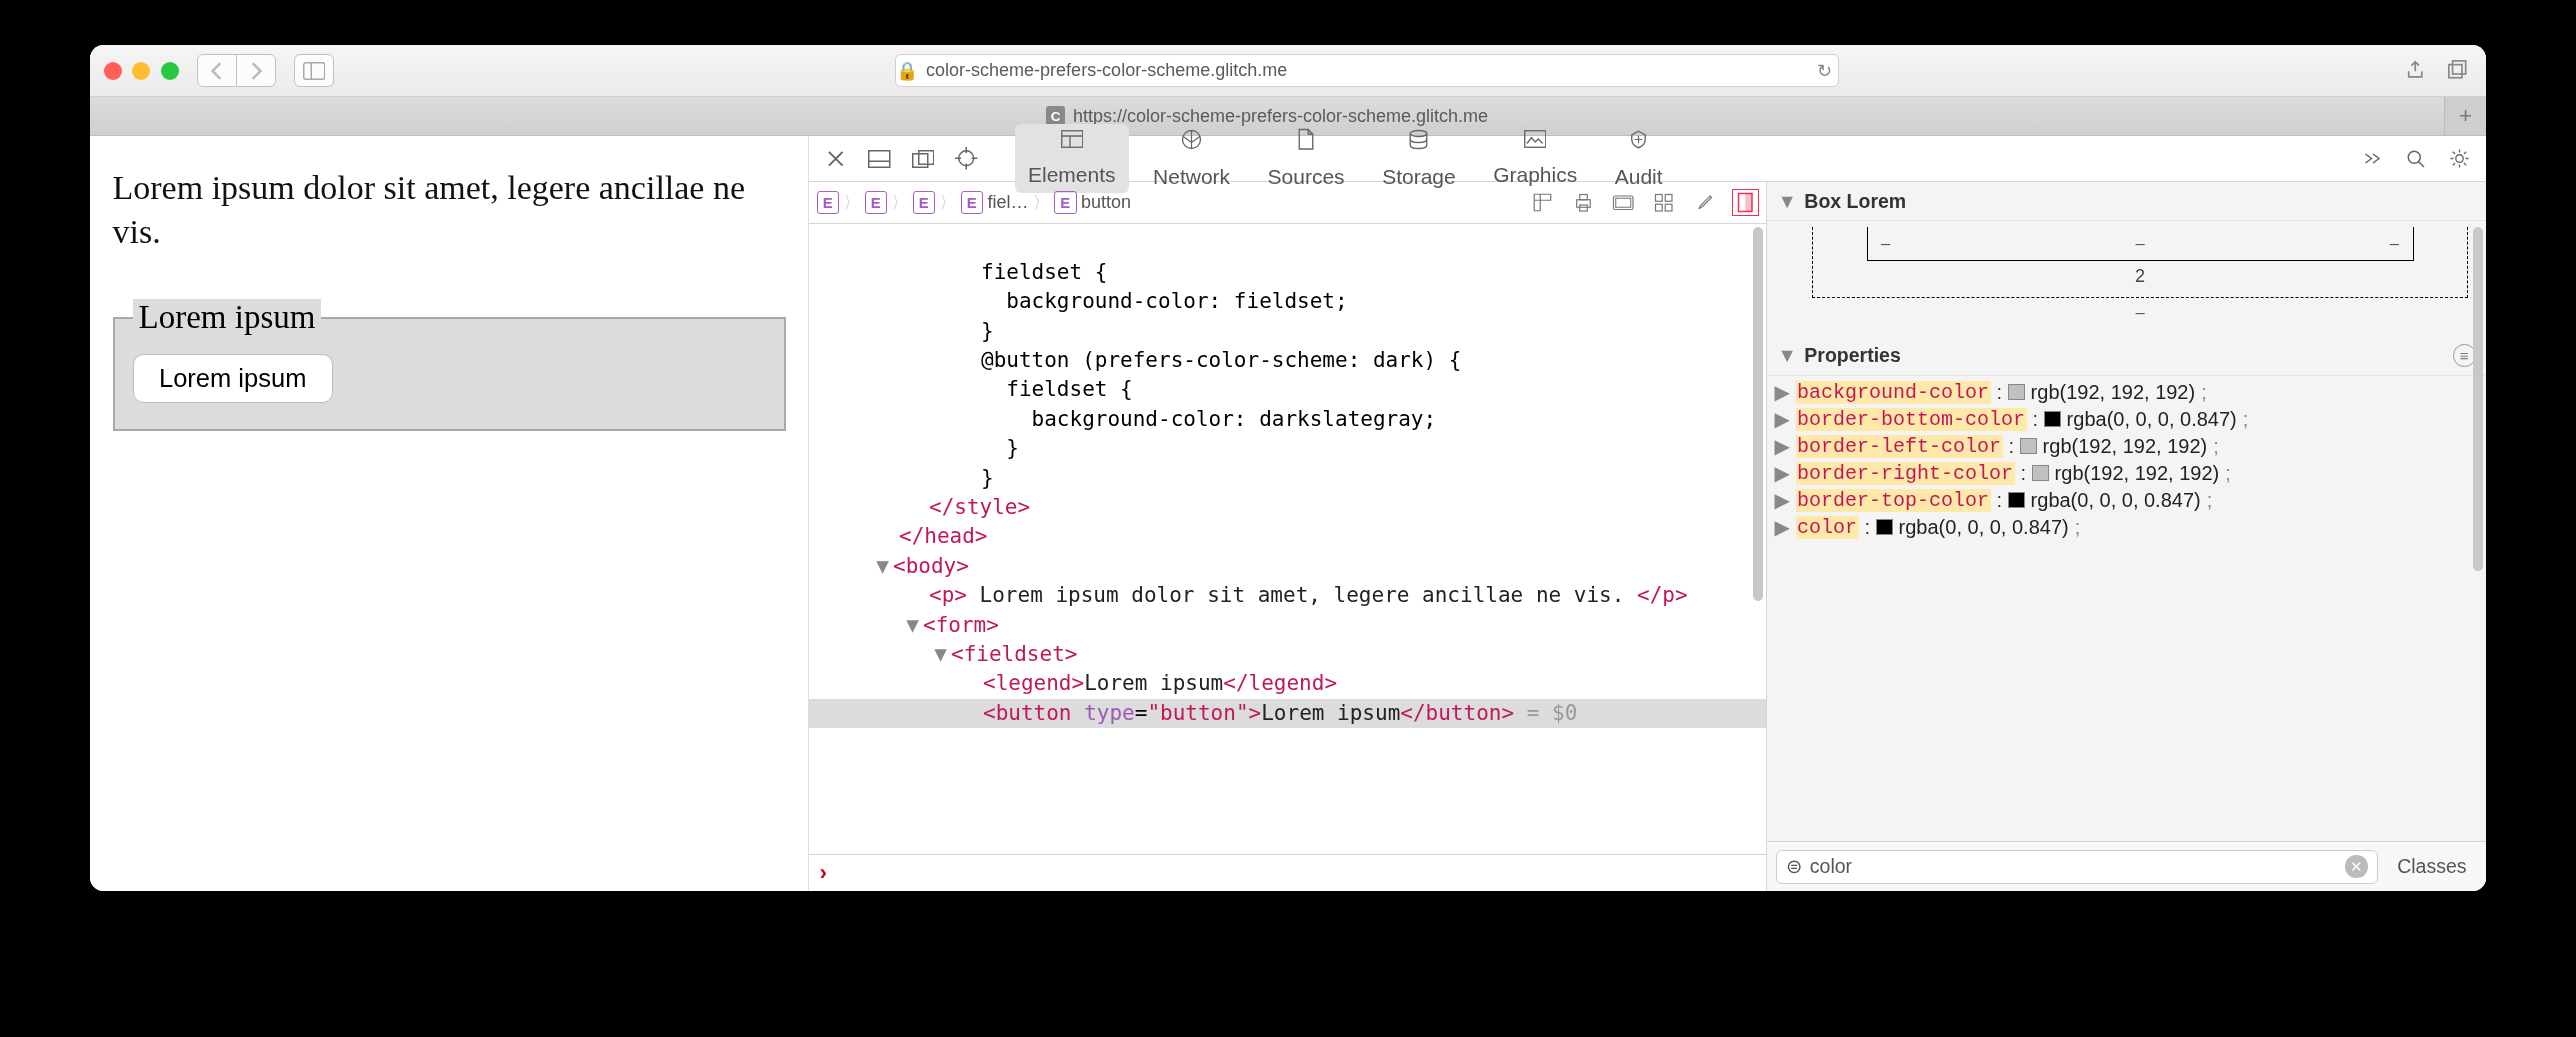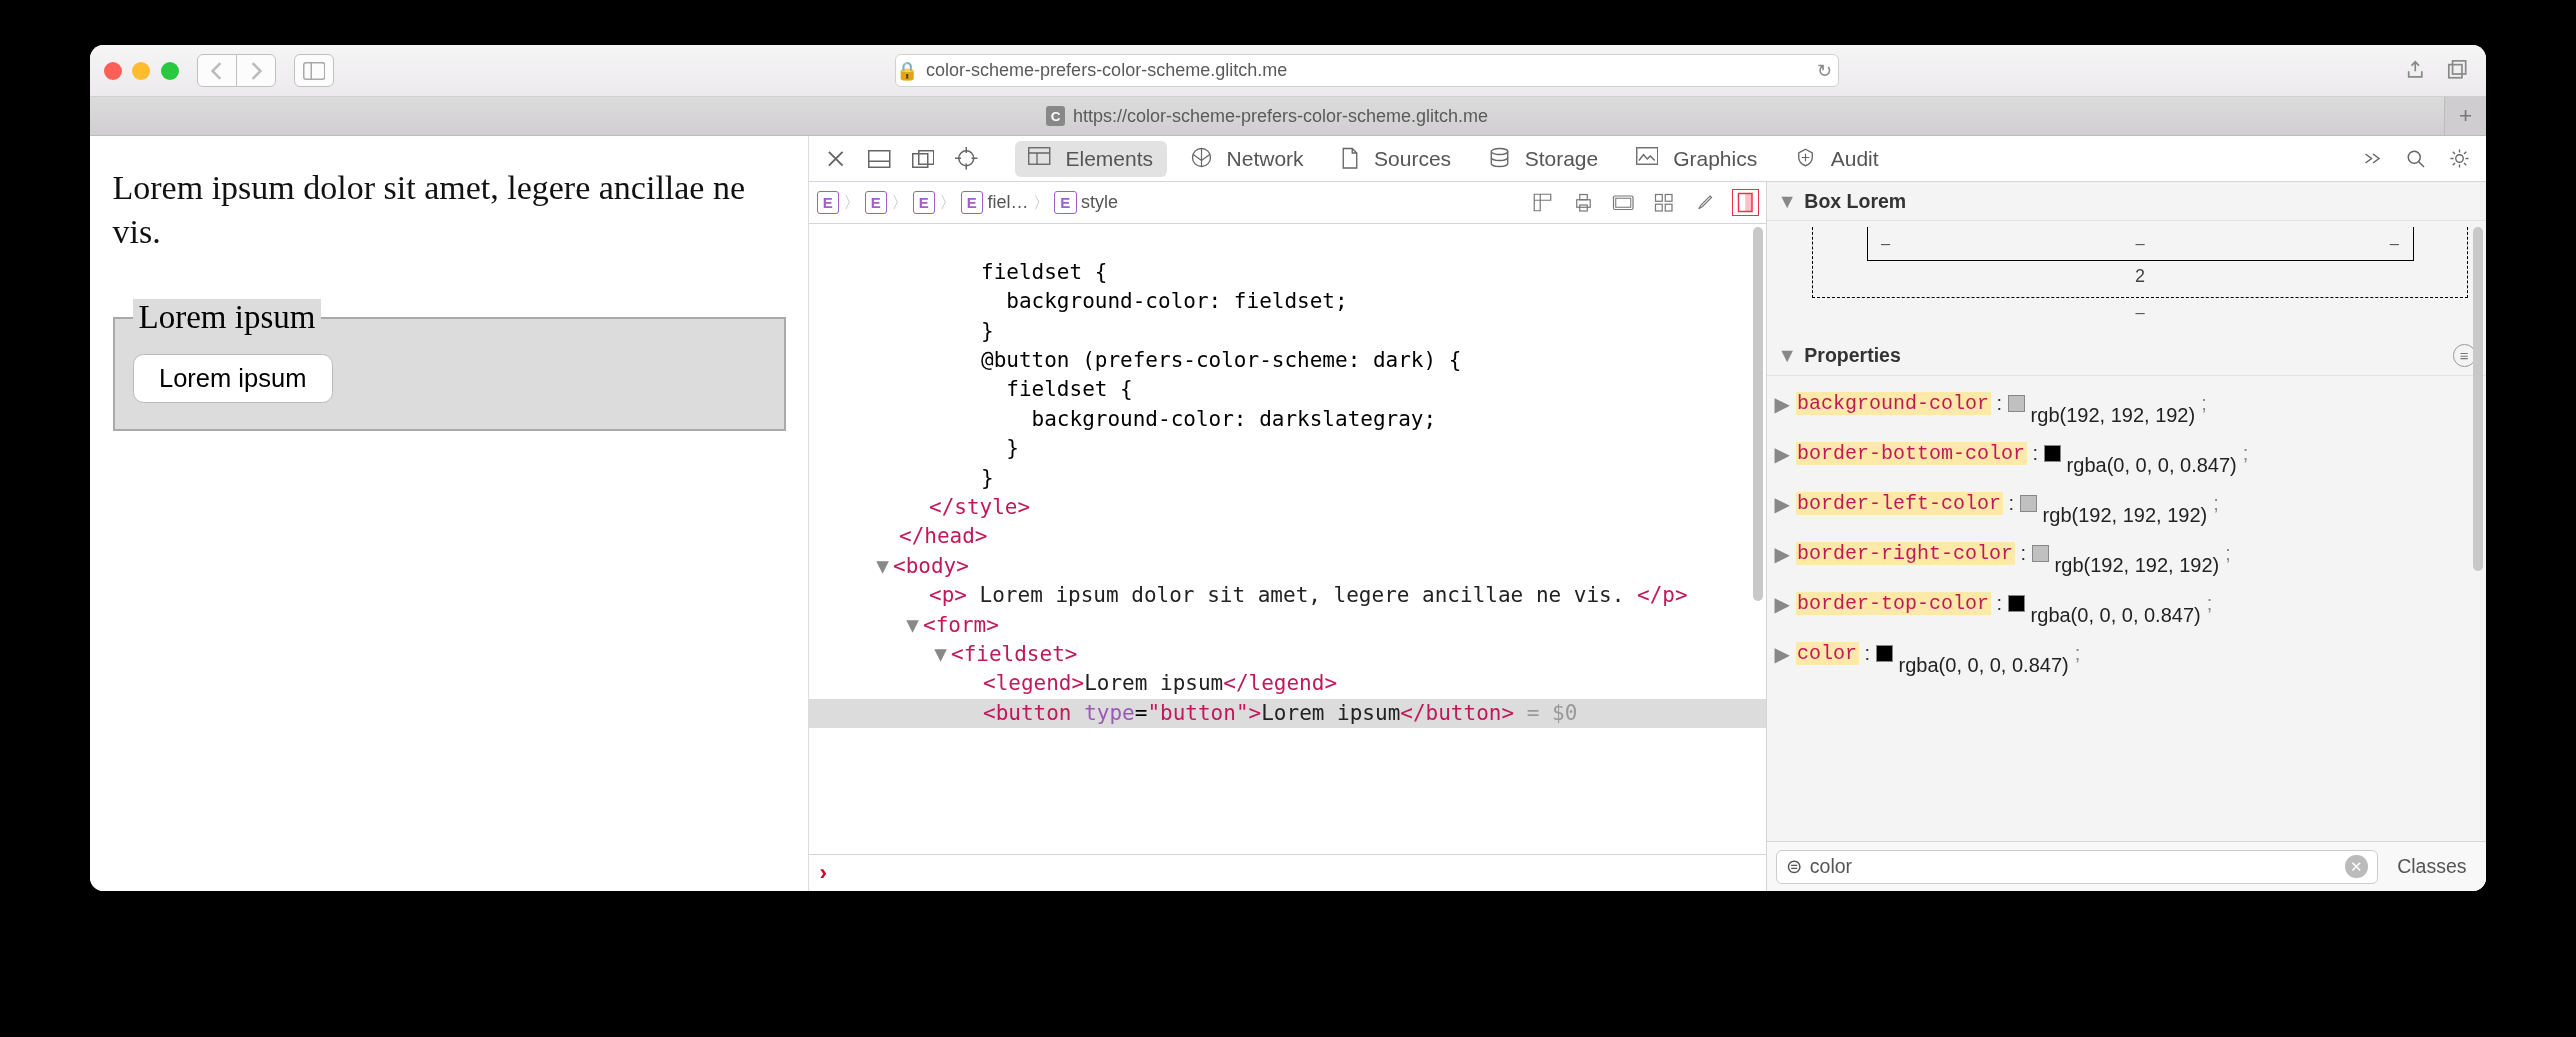--- a/index.html
+++ b/index.html
@@ -24,21 +24,21 @@
 .newtab{width:42px;display:flex;align-items:center;justify-content:center;height:100%;border-left:0.7px solid #bbb; background:#cfcdd0; color:#777;font-size:22.5px;}
 .content { flex:1; display:flex; min-height:0; }
 .page { width:719px; background:#fff; padding:30px 22.5px; border-right:0.7px solid #ddd; }
 .page p { font-family: Georgia, serif; font-size:34px; line-height:1.3; color:#111; }
 .page fieldset { margin-top:45px; border:2.2px solid #a9a9a9; background:gainsboro; padding:18px 18px 25.5px; }
 .page legend { font-family: Georgia, serif; font-size:33px; padding:0 6px; background:gainsboro; }
 .page button { font-size:25.5px; padding:9px 25.5px; background:#fff; border:0.7px solid #bbb; border-radius:10.5px; }
 .devtools { flex:1; display:flex; flex-direction:column; min-width:0; background:#fff; }
 .dt-toolbar { height:46px; border-bottom:0.7px solid #d5d5d5; display:flex; align-items:center; gap:10.5px; padding:0 10.5px; font-size:21px; color:#555;}
 .dt-tb-btn{width:33px;height:33px;display:flex;align-items:center;justify-content:center;color:#6a6a6a;border-radius:4.5px;}
-.dt-tab{display:flex;gap:15px;padding:6px 13.5px;border-radius:6px;color:#555;}
+.dt-tab{display:flex;align-items:center;gap:15px;padding:6px 13.5px;border-radius:6px;color:#555;flex-direction:column;}
 .dt-tab.active{background:#e2e2e2;}
 .dt-toolbar .spacer{flex:1;}
 .dt-main { flex:1; display:flex; min-height:0; }
 .dom-pane { flex:1; display:flex; flex-direction:column; border-right:0.7px solid #d5d5d5; min-width:0; position:relative;}
 .crumbs { height:42px; border-bottom:0.7px solid #d5d5d5; display:flex; align-items:center; padding:0 7.5px; gap:4.5px; font-size:18px; color:#555; overflow:hidden;}
 .crumb { display:flex; align-items:center; gap:4.5px; }
 .crumb .e { width:22.5px;height:22.5px;border:1.5px solid #a060c8;color:#a060c8;border-radius:3px;display:flex;align-items:center;justify-content:center;font-size:15px;font-weight:bold;}
 .crumb .sep{color:#bbb; font-size:16.5px;}
 .crumbs .right{margin-left:auto; display:flex; gap:13.5px; align-items:center;}
 .crumbs .ic{width:27px;height:27px;display:flex;align-items:center;justify-content:center;color:#666;}
@@ -66,21 +66,21 @@
 .bm-outer{border:1.5px dashed #000;border-top:none;padding:0 13.5px 10.5px;position:relative;}
 .bm-inner{border:1.5px solid #000;border-top:none;height:34px;margin:0 40px;display:flex;justify-content:space-between;align-items:center;padding:0 13.5px;color:#555;font-size:16.5px;}
 .bm-outer .num{text-align:center;color:#444;font-size:18px;padding-top:4.5px;}
 .bm-bottom{text-align:center;color:#555;font-size:16.5px;padding-top:4.5px;}
 .props{padding:3px 7.5px 7.5px; font-size:20px;}
 .prow{display:flex;align-items:center;gap:6px;padding:1.5px 0;}
 .prow .tw{color:#888;width:15px;}
 .prow .pname{color:#c2185b; background:#ffe9a8; padding:0 1.5px;font-family:Liberation Mono, monospace;}
 .prow .colon{color:#333;}
 .prow .sw{width:16.5px;height:16.5px;border:0.7px solid #888;display:inline-block;}
-.prow .pval{color:#222;margin-top:24px;}
+.prow .pval{color:#222;}
 .filterrow{margin-top:auto;display:flex;align-items:center;gap:9px;padding:7.5px 9px;border-top:0.7px solid #d5d5d5;background:#f8f8f8;}
 .filterbox{flex:1;display:flex;align-items:center;gap:7.5px;background:#fff;border:0.7px solid #ccc;border-radius:6px;padding:4.5px 9px;font-size:19.5px;color:#555;}
 .filterbox .clr{margin-left:auto;width:22.5px;height:22.5px;background:#bbb;border-radius:50%;color:#fff;display:flex;align-items:center;justify-content:center;font-size:15px;}
 .classesbtn{font-size:19.5px;color:#555;padding:4.5px 10.5px;}
 .styles-scrollthumb{position:absolute;right:3px;top:45px;width:10.5px;height:344px;background:#c8c8c8;border-radius:5.2px;}
 svg{display:block;}
 </style>
 </head>
 <body>
 
@@ -260,21 +260,21 @@
                 <span class="e">E</span>
                 <span class="sep">〉</span>
               </div>
             <div class="crumb">
                 <span class="e">E</span>
                 <span>fiel…</span>
                 <span class="sep">〉</span>
               </div>
             <div class="crumb">
                 <span class="e">E</span>
-                <span>style</span>
+                <span>button</span>
               </div>
             <div class="right">
               <div class="ic">
                   <svg width="21" height="21" viewBox="0 0 28 28">
                     <path d="M3 3h22v8H3zM3 3v22h8V3" stroke="#777" stroke-width="1.6" fill="none"></path>
                   </svg>
                 </div>
               <div class="ic">
                   <svg width="21" height="19.5" viewBox="0 0 28 26">
                     <rect x="5" y="9" width="18" height="10" stroke="#777" stroke-width="1.6" fill="none"></rect>

